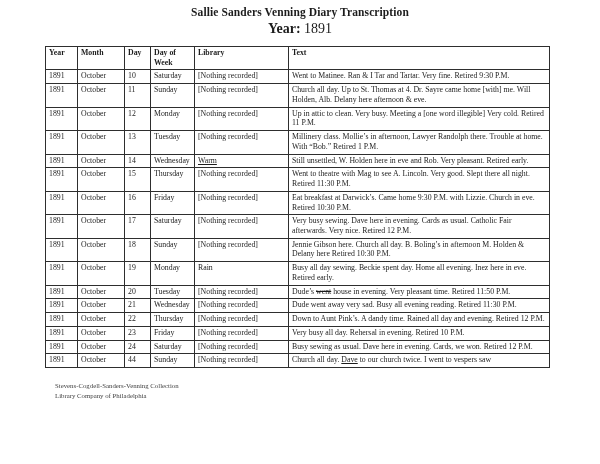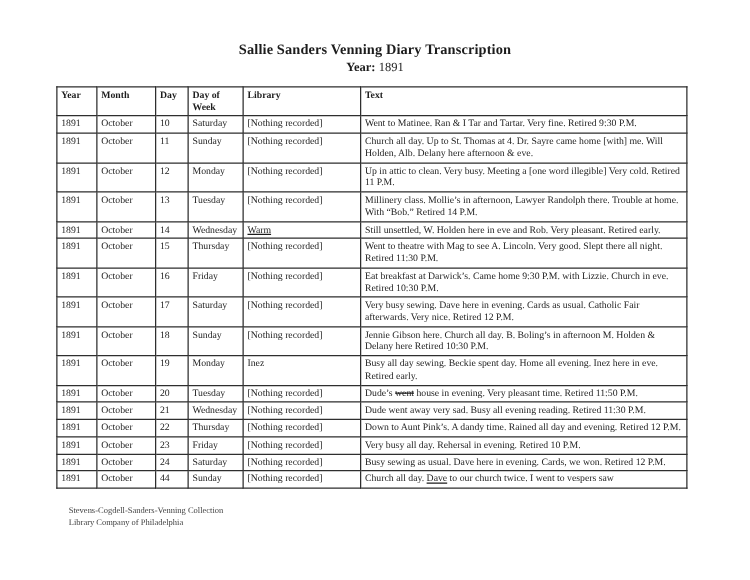--- a/index.html
+++ b/index.html
@@ -15,26 +15,26 @@
   .page {
     position: relative;
     width: 600px;
     height: 464px;
     overflow: hidden;
   }
   .title {
     text-align: center;
     font-weight: bold;
     font-size: 11.5px;
-    padding-top: 34px;
+    padding-top: 6px;
     letter-spacing: 0.1px;
   }
   .year-line {
     text-align: center;
-    font-size: 10px;
+    font-size: 14px;
     margin-top: 3px;
   }
   .year-line .label { font-weight: bold; }
   .year-line .value { font-weight: normal; }
   table.diary {
     border-collapse: collapse;
     table-layout: fixed;
     margin: 9px 0 0 45px;
     width: 505px;
   }
@@ -118,21 +118,21 @@
           <td>Monday</td>
           <td><span>[Nothing recorded]</span></td>
           <td><span>Up in attic to clean. Very busy. Meeting a [one word illegible] Very cold. Retired 11 P.M.</span></td>
         </tr>
         <tr>
           <td>1891</td>
           <td>October</td>
           <td>13</td>
           <td>Tuesday</td>
           <td><span>[Nothing recorded]</span></td>
-          <td><span>Millinery class. Mollie’s in afternoon, Lawyer Randolph there. Trouble at home. With “Bob.” Retired 14 P.M.</span></td>
+          <td><span>Millinery class. Mollie’s in afternoon, Lawyer Randolph there. Trouble at home. With “Bob.” Retired 1 P.M.</span></td>
         </tr>
         <tr>
           <td>1891</td>
           <td>October</td>
           <td>14</td>
           <td>Wednesday</td>
           <td><span class="u">Warm</span></td>
           <td><span>Still unsettled, W. Holden here in eve and Rob. Very pleasant. Retired early.</span></td>
         </tr>
         <tr>
@@ -165,21 +165,21 @@
           <td>18</td>
           <td>Sunday</td>
           <td><span>[Nothing recorded]</span></td>
           <td><span>Jennie Gibson here. Church all day. B. Boling’s in afternoon M. Holden &amp; Delany here Retired 10:30 P.M.</span></td>
         </tr>
         <tr>
           <td>1891</td>
           <td>October</td>
           <td>19</td>
           <td>Monday</td>
-          <td><span>Inez</span></td>
+          <td><span>Rain</span></td>
           <td><span>Busy all day sewing. Beckie spent day. Home all evening. Inez here in eve. Retired early.</span></td>
         </tr>
         <tr>
           <td>1891</td>
           <td>October</td>
           <td>20</td>
           <td>Tuesday</td>
           <td><span>[Nothing recorded]</span></td>
           <td><span>Dude’s </span><span class="strike">went</span><span> house in evening. Very pleasant time. Retired 11:50 P.M.</span></td>
         </tr>

